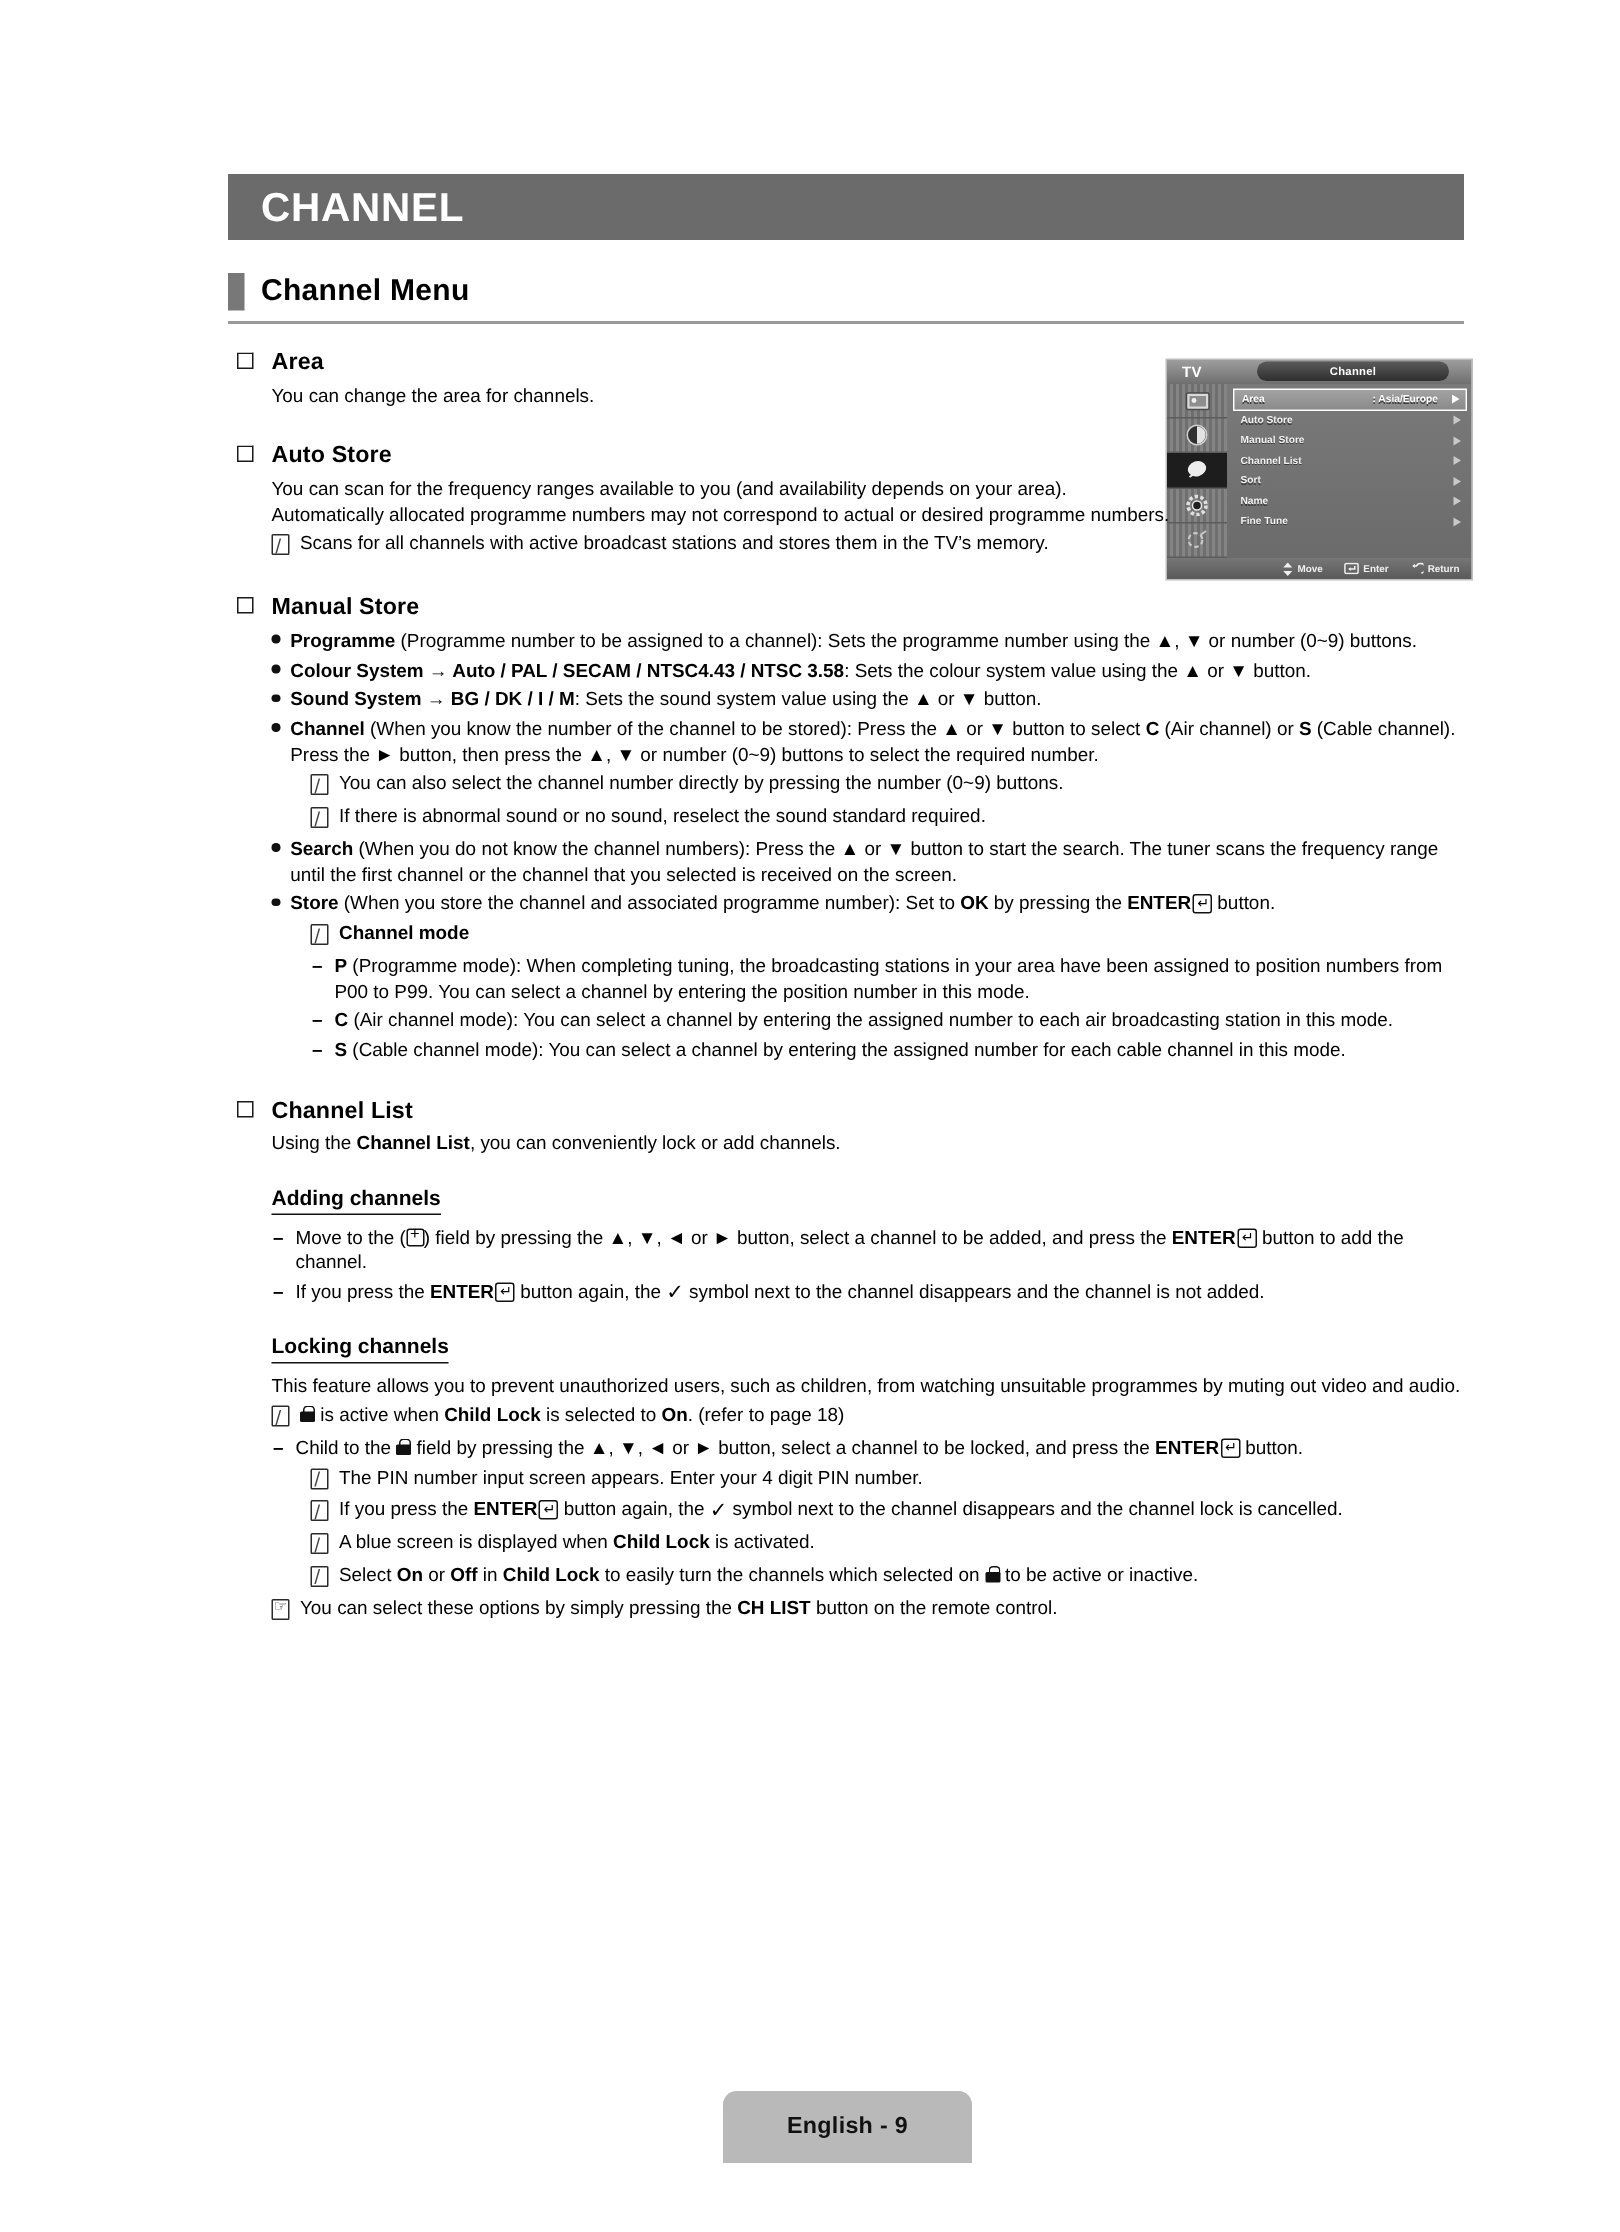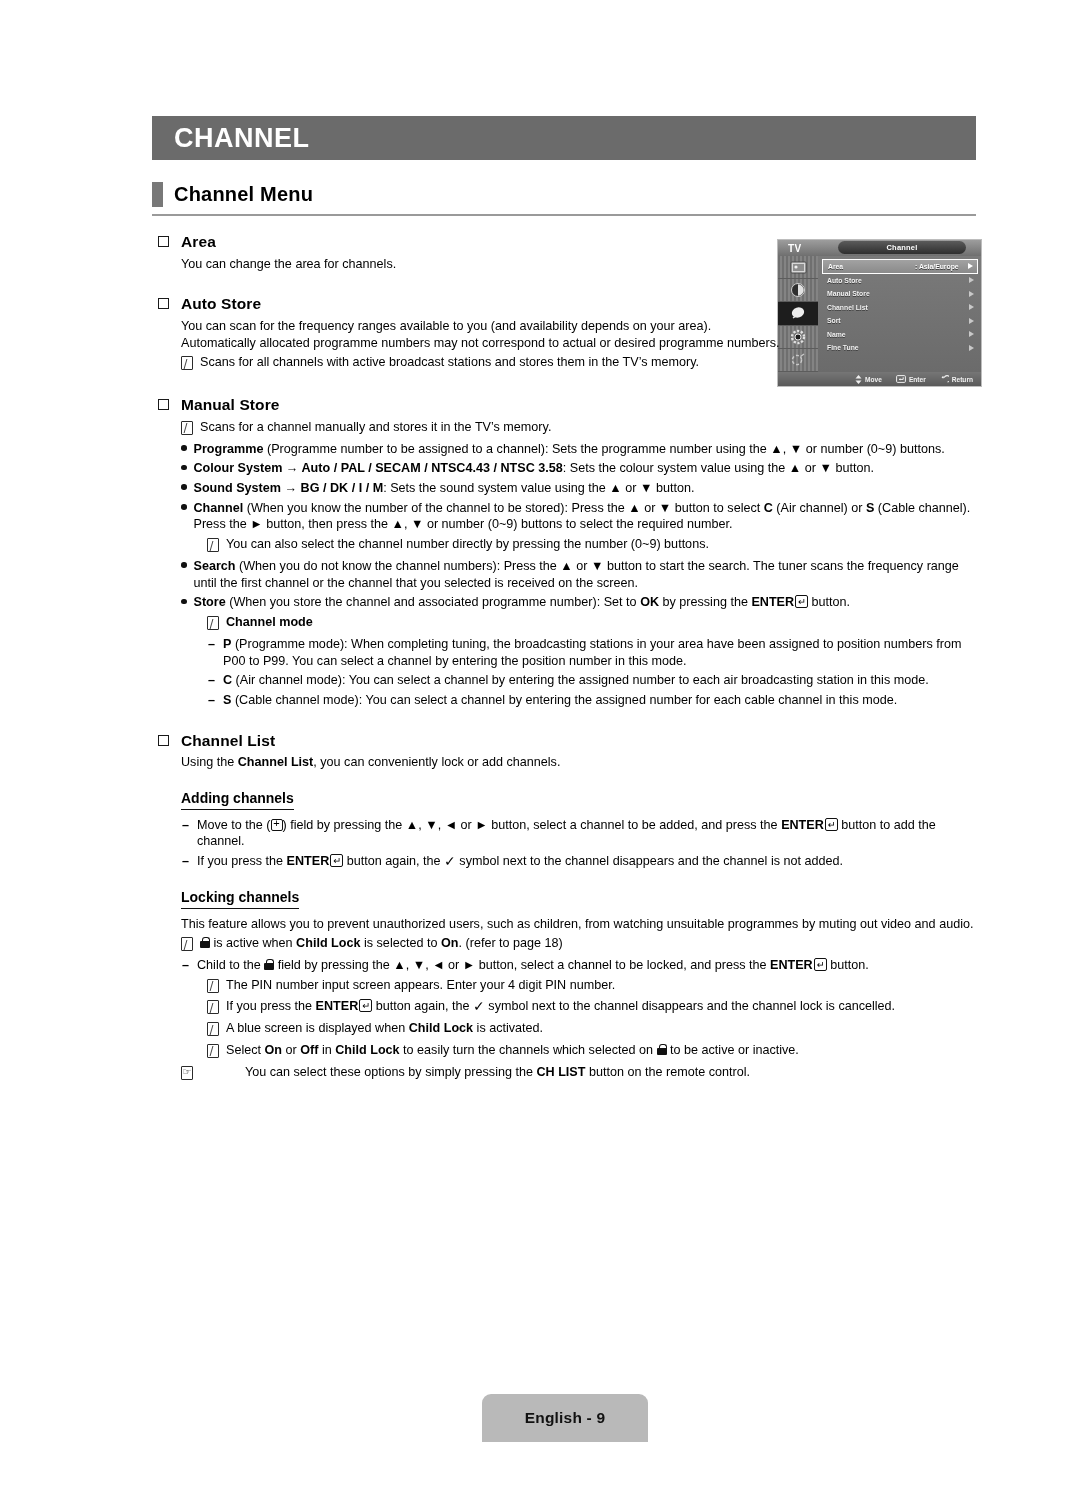--- a/index.html
+++ b/index.html
@@ -107,21 +107,21 @@
     align-items: flex-start;
     margin-top: 3px;
   }
   .row .mk {
     flex: 0 0 auto;
     margin-right: 7px;
     line-height: 1.33;
   }
   .row .tx { flex: 1 1 auto; }
 
-  .ind-0 { margin-left: 29px; gap: 45px; }
+  .ind-0 { margin-left: 29px; }
   .ind-1 { margin-left: 29px; }
   .ind-2 { margin-left: 55px; }
 
   
   .noteicon {
     display: inline-block;
     width: 12px; height: 14px;
     border: 1.3px solid #2b2b2b;
     border-radius: 1px;
     position: relative;
@@ -484,24 +484,20 @@
     <div class="row ind-1">
       <span class="mk"><span class="noteicon"></span></span>
       <span class="tx">Scans for all channels with active broadcast stations and stores them in the TV’s memory.</span>
     </div>
 
     
     <div class="h-item" style="margin-top:22px">
       <span class="box"></span><span class="lbl">Manual Store</span>
     </div>
 
-    <div class="row ind-1">
-      <span class="mk"><span class="noteicon"></span></span>
-      <span class="tx">Scans for a channel manually and stores it in the TV’s memory.</span>
-    </div>
 
     <div class="row ind-1">
       <span class="mk"><span class="dot"></span></span>
       <span class="tx"><b>Programme</b><span> (Programme number to be assigned to a channel): Sets the programme number using the ▲, ▼ or number (0~9) buttons.</span></span>
     </div>
     <div class="row ind-1">
       <span class="mk"><span class="dot"></span></span>
       <span class="tx"><b>Colour System → Auto / PAL / SECAM / NTSC4.43 / NTSC 3.58</b><span>: Sets the colour system value using the ▲ or ▼ button.</span></span>
     </div>
     <div class="row ind-1">
@@ -509,20 +505,24 @@
       <span class="tx"><b>Sound System → BG / DK / I / M</b><span>: Sets the sound system value using the ▲ or ▼ button.</span></span>
     </div>
     <div class="row ind-1">
       <span class="mk"><span class="dot"></span></span>
       <span class="tx"><b>Channel</b><span> (When you know the number of the channel to be stored): Press the ▲ or ▼ button to select </span><b>C</b><span> (Air channel) or </span><b>S</b><span> (Cable channel). Press the ► button, then press the ▲, ▼ or number (0~9) buttons to select the required number.</span></span>
     </div>
 
     <div class="row ind-2">
       <span class="mk"><span class="noteicon"></span></span>
       <span class="tx">You can also select the channel number directly by pressing the number (0~9) buttons.</span>
+    </div>
+    <div class="row ind-2">
+      <span class="mk"><span class="noteicon"></span></span>
+      <span class="tx">If there is abnormal sound or no sound, reselect the sound standard required.</span>
     </div>
 
     <div class="row ind-1">
       <span class="mk"><span class="dot"></span></span>
       <span class="tx"><b>Search</b><span> (When you do not know the channel numbers): Press the ▲ or ▼ button to start the search. The tuner scans the frequency range until the first channel or the channel that you selected is received on the screen.</span></span>
     </div>
     <div class="row ind-1">
       <span class="mk"><span class="dot"></span></span>
       <span class="tx"><b>Store</b><span> (When you store the channel and associated programme number): Set to </span><b>OK</b><span> by pressing the </span><b>ENTER</b><span class="enter-key">↵</span><span> button.</span></span>
     </div>

